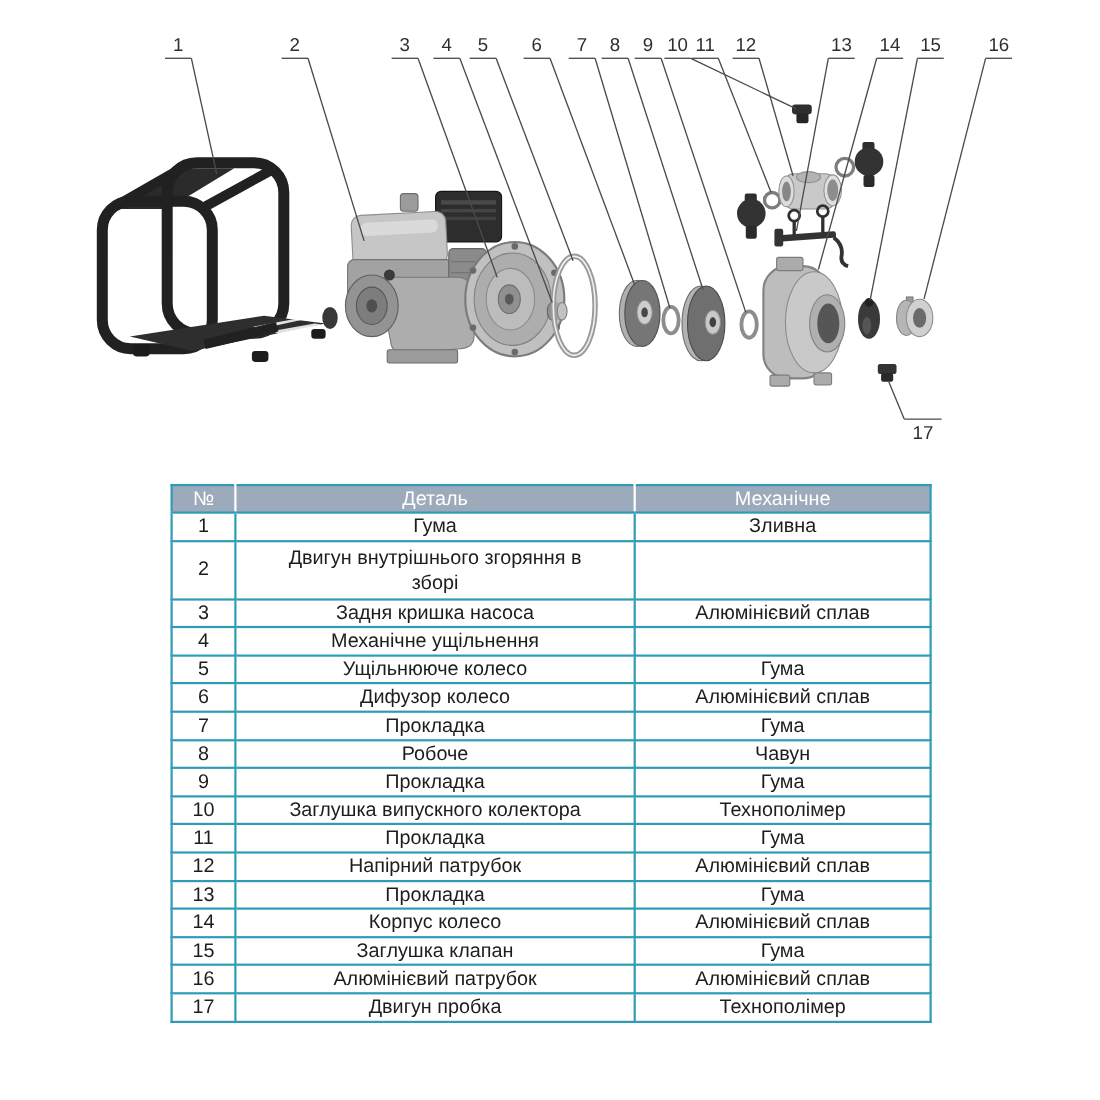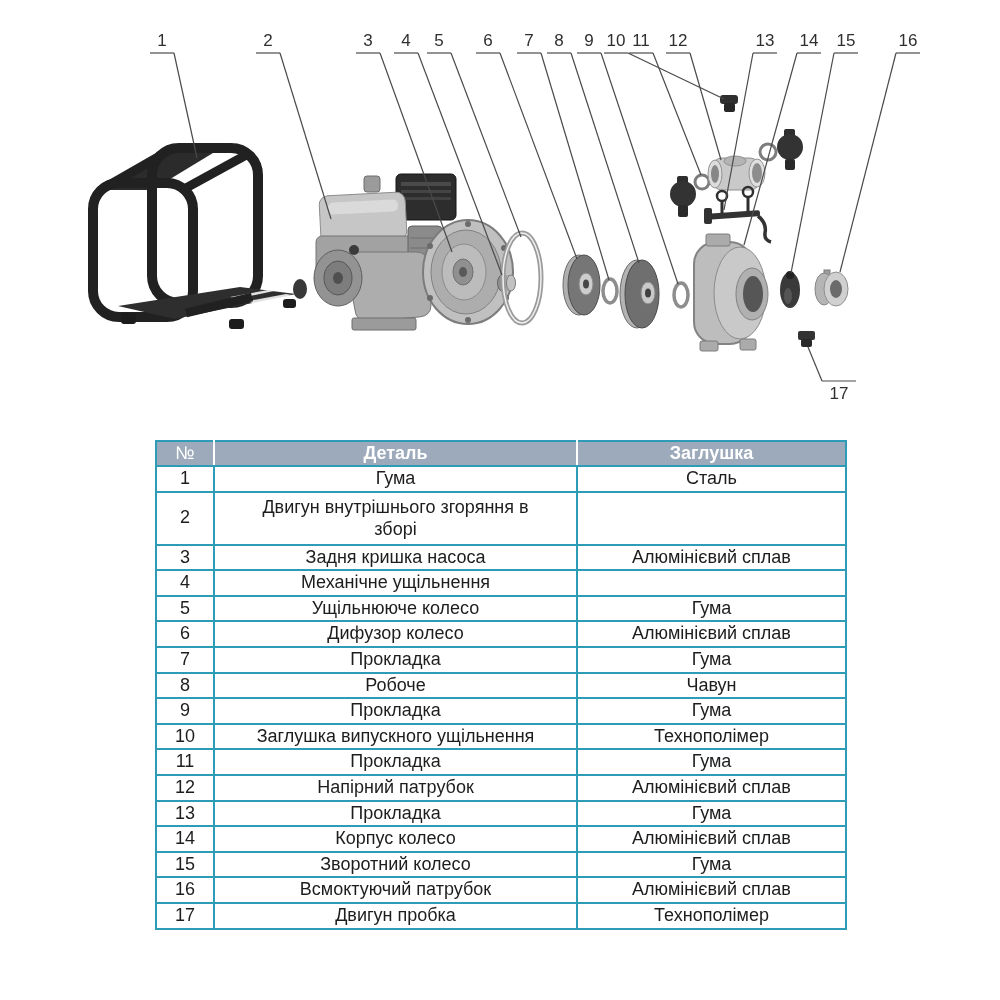--- a/index.html
+++ b/index.html
@@ -21,21 +21,21 @@
   .parts-table{
     position:absolute;top:440px;left:155px;width:690px;
     border-collapse:collapse;table-layout:fixed;background:#fff;
     border:2px solid var(--border-color);
   }
   .parts-table th{
     background:var(--header-bg);color:var(--header-text);
     font-size:18px;font-weight:400;height:24px;text-align:center;
     border-bottom:2px solid var(--border-color);padding:1px 4px;
   }
-  .parts-table th + th{border-left:2.5px solid #ffffff;font-weight:bold;}
+  .parts-table th + th{border-left:2.5px solid #ffffff;}
   .parts-table td{
     border:2px solid var(--border-color);
     font-size:18px;color:var(--body-text);text-align:center;
     height:25.6px;padding:0 6px;line-height:1.2;
   }
   .parts-table tr.tall td{height:53px;}
   .parts-table tr.tall td.part-cell{padding:0 46px;line-height:1.25;margin-left:20px;}
 </style>
 </head>
 <body>
@@ -293,28 +293,28 @@
   <table class="parts-table">
     <colgroup>
       <col style="width:58px">
         <col style="width:363px">
         <col style="width:269px">
     </colgroup>
     <thead>
       <tr>
         <th>№</th>
         <th>Деталь</th>
-        <th>Заглушка</th>
+        <th>Механічне</th>
       </tr>
     </thead>
     <tbody id="table-body">
         <tr>
           <td>1</td>
           <td class="part-cell">Гума</td>
-          <td>Сталь</td>
+          <td>Зливна</td>
         </tr>
         <tr class="tall">
           <td>2</td>
           <td class="part-cell">Двигун внутрішнього згоряння в зборі</td>
           <td></td>
         </tr>
         <tr>
           <td>3</td>
           <td class="part-cell">Задня кришка насоса</td>
           <td>Алюмінієвий сплав</td>
@@ -344,21 +344,21 @@
           <td class="part-cell">Робоче</td>
           <td>Чавун</td>
         </tr>
         <tr>
           <td>9</td>
           <td class="part-cell">Прокладка</td>
           <td>Гума</td>
         </tr>
         <tr>
           <td>10</td>
-          <td class="part-cell">Заглушка випускного ущільнення</td>
+          <td class="part-cell">Заглушка випускного колектора</td>
           <td>Технополімер</td>
         </tr>
         <tr>
           <td>11</td>
           <td class="part-cell">Прокладка</td>
           <td>Гума</td>
         </tr>
         <tr>
           <td>12</td>
           <td class="part-cell">Напірний патрубок</td>
@@ -369,26 +369,26 @@
           <td class="part-cell">Прокладка</td>
           <td>Гума</td>
         </tr>
         <tr>
           <td>14</td>
           <td class="part-cell">Корпус колесо</td>
           <td>Алюмінієвий сплав</td>
         </tr>
         <tr>
           <td>15</td>
-          <td class="part-cell">Зворотний колесо</td>
+          <td class="part-cell">Заглушка клапан</td>
           <td>Гума</td>
         </tr>
         <tr>
           <td>16</td>
-          <td class="part-cell">Всмоктуючий патрубок</td>
+          <td class="part-cell">Алюмінієвий патрубок</td>
           <td>Алюмінієвий сплав</td>
         </tr>
         <tr>
           <td>17</td>
           <td class="part-cell">Двигун пробка</td>
           <td>Технополімер</td>
         </tr>
       </tbody>
   </table>
 </div>

